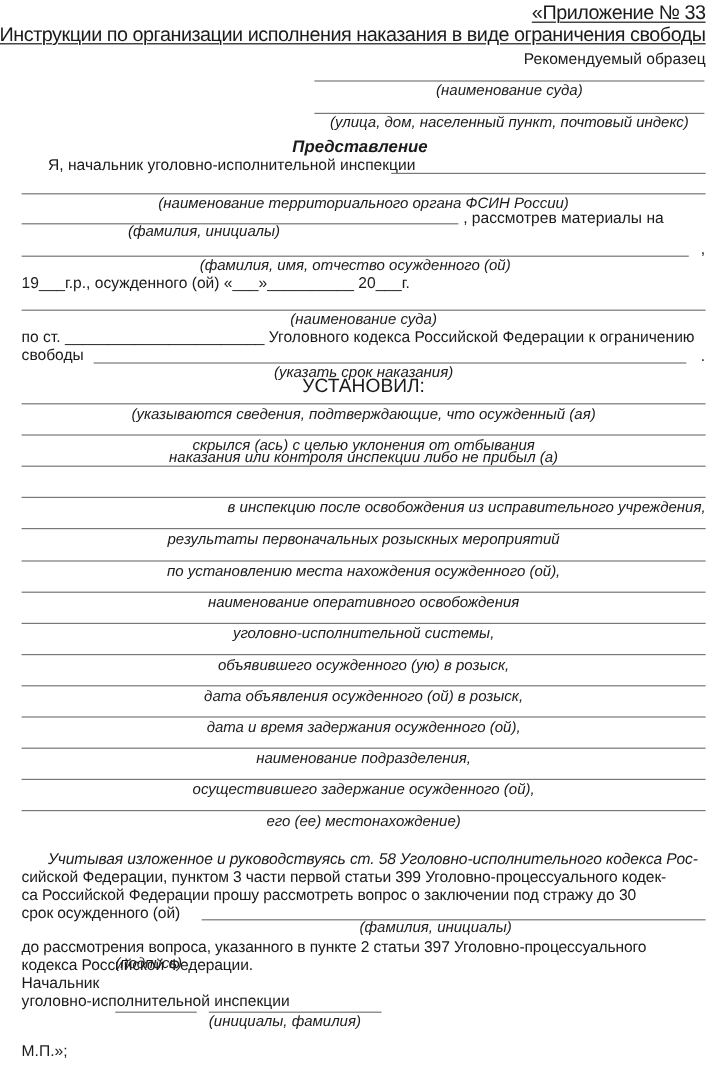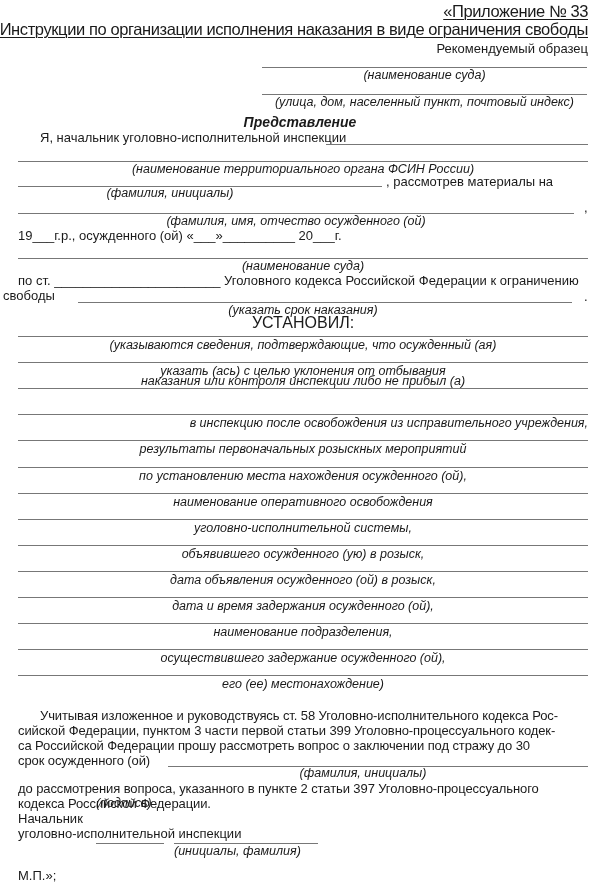--- a/index.html
+++ b/index.html
@@ -38,31 +38,31 @@
 <div class="abs cap" style="left:70px; width:200px; top:186px;">(фамилия, инициалы)</div>
 <div class="line" style="left:18px; width:556px; top:213px;"></div>
 <div class="abs txt" style="left:584px; top:200px;">,</div>
 <div class="abs cap" style="left:18px; width:556px; top:214px;">(фамилия, имя, отчество осужденного (ой)</div>
 <div class="abs txt" style="left:18px; top:228px;">19___г.р., осужденного (ой) «___»__________ 20___г.</div>
 <div class="line" style="left:18px; width:570px; top:258px;"></div>
 <div class="abs cap" style="left:18px; width:570px; top:259px;">(наименование суда)</div>
 <div class="abs txt" style="left:18px; top:273px;">
   <span>по ст. </span><span>_______________________</span><span> Уголовного кодекса Российской Федерации к ограничению</span>
 </div>
-<div class="abs txt" style="left:3px; top:288px;">свободы</div>
+<div class="abs txt" style="left:18px; top:288px;">свободы</div>
 <div class="line" style="left:78px; width:494px; top:302px;"></div>
 <div class="abs txt" style="left:584px; top:289px;">.</div>
 <div class="abs cap" style="left:18px; width:570px; top:303px;">(указать срок наказания)</div>
 <div class="abs txt center" style="left:18px; width:570px; top:314px; font-size:16px;">УСТАНОВИЛ:</div>
 
 <div id="established">
     <div class="line" style="left: 18px; width: 570px; top: 336px;"></div>
     <div class="abs cap" style="left: 18px; width: 570px; top: 338px;">(указываются сведения, подтверждающие, что осужденный (ая)</div>
     <div class="line" style="left: 18px; width: 570px; top: 362px;"></div>
-    <div class="abs cap" style="left: 18px; width: 570px; top: 364px;">указать (ась) с целью уклонения от отбывания</div>
+    <div class="abs cap" style="left: 18px; width: 570px; top: 364px;">скрылся (ась) с целью уклонения от отбывания</div>
     <div class="line" style="left: 18px; width: 570px; top: 388px;"></div>
     <div class="abs cap" style="left: 18px; width: 570px; top: 374px;">наказания или контроля инспекции либо не прибыл (а)</div>
     <div class="line" style="left: 18px; width: 570px; top: 414px;"></div>
     <div class="abs cap" style="left: 18px; width: 570px; top: 416px; text-align: right;">в инспекцию после освобождения из исправительного учреждения,</div>
     <div class="line" style="left: 18px; width: 570px; top: 440px;"></div>
     <div class="abs cap" style="left: 18px; width: 570px; top: 442px;">результаты первоначальных розыскных мероприятий</div>
     <div class="line" style="left: 18px; width: 570px; top: 467px;"></div>
     <div class="abs cap" style="left: 18px; width: 570px; top: 469px;">по установлению места нахождения осужденного (ой),</div>
     <div class="line" style="left: 18px; width: 570px; top: 493px;"></div>
     <div class="abs cap" style="left: 18px; width: 570px; top: 495px;">наименование оперативного освобождения</div>
@@ -75,21 +75,21 @@
     <div class="line" style="left: 18px; width: 570px; top: 597px;"></div>
     <div class="abs cap" style="left: 18px; width: 570px; top: 599px;">дата и время задержания осужденного (ой),</div>
     <div class="line" style="left: 18px; width: 570px; top: 623px;"></div>
     <div class="abs cap" style="left: 18px; width: 570px; top: 625px;">наименование подразделения,</div>
     <div class="line" style="left: 18px; width: 570px; top: 649px;"></div>
     <div class="abs cap" style="left: 18px; width: 570px; top: 651px;">осуществившего задержание осужденного (ой),</div>
     <div class="line" style="left: 18px; width: 570px; top: 675px;"></div>
     <div class="abs cap" style="left: 18px; width: 570px; top: 677px;">его (ее) местонахождение)</div>
   </div>
 
-<div class="abs body-para" style="left:40px; top:708px;">Учитывая изложенное и руководствуясь ст. 58 Уголовно-исполнительного кодекса Рос-</div>
+<div class="abs body-para" style="left:40px; top:708px;font-style:italic;">Учитывая изложенное и руководствуясь ст. 58 Уголовно-исполнительного кодекса Рос-</div>
 <div class="abs body-para" style="left:18px; top:723px;">сийской Федерации, пунктом 3 части первой статьи 399 Уголовно-процессуального кодек-</div>
 <div class="abs body-para" style="left:18px; top:738px;">са Российской Федерации прошу рассмотреть вопрос о заключении под стражу до 30</div>
 <div class="abs body-para" style="left:18px; top:753px;">срок осужденного (ой)</div>
 <div class="line" style="left:168px; width:420px; top:766px;"></div>
 <div class="abs cap" style="left:168px; width:390px; top:766px;">(фамилия, инициалы)</div>
 <div class="abs body-para" style="left:18px; top:781px;">до рассмотрения вопроса, указанного в пункте 2 статьи 397 Уголовно-процессуального</div>
 <div class="abs body-para" style="left:18px; top:796px;">кодекса Российской Федерации.</div>
 
 <div class="abs txt" style="left:18px; top:811px;">Начальник</div>
 <div class="abs txt" style="left:18px; top:826px;">уголовно-исполнительной инспекции</div>

